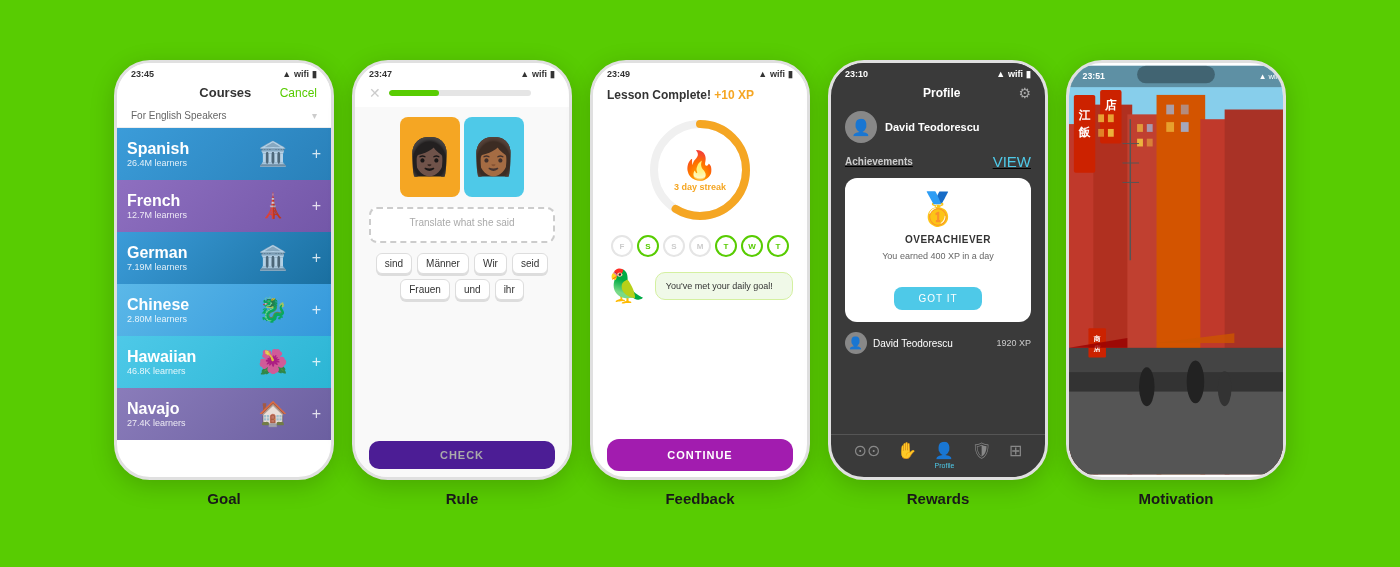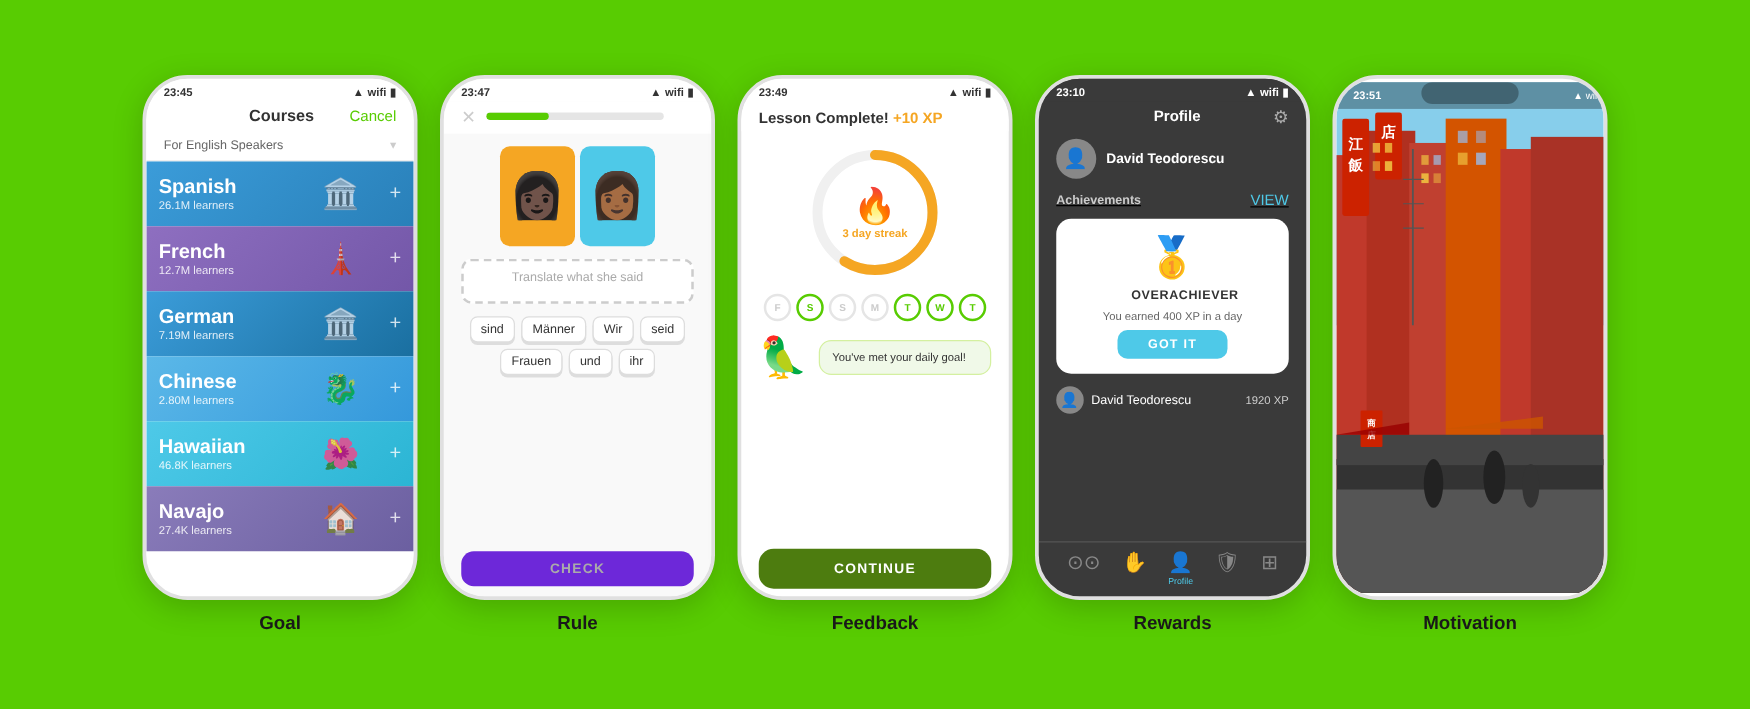--- a/index.html
+++ b/index.html
@@ -247,21 +247,21 @@
       box-shadow: 0 2px 0 #ddd;
     }
     .rule-footer {
       padding: 8px 14px;
       background: #f9f9f9;
       flex-shrink: 0;
     }
     .check-btn {
       width: 100%;
       padding: 8px;
-      background: #6d28d9;
+      background: #4c1d95;
       border: none;
       border-radius: 10px;
       font-size: 11px;
       font-weight: 700;
       color: #aaa;
       letter-spacing: 1px;
       text-transform: uppercase;
     }
     
     .phone-feedback {
@@ -349,21 +349,21 @@
       border-radius: 10px;
       padding: 8px 10px;
       font-size: 9px;
       color: #333;
       flex: 1;
       border: 1px solid #d4f0a0;
     }
     .continue-btn {
       width: 100%;
       padding: 10px;
-      background: #4d7c0f;
+      background: #a21caf;
       border: none;
       border-radius: 12px;
       font-size: 11px;
       font-weight: 700;
       color: #fff;
       letter-spacing: 1px;
       text-transform: uppercase;
       flex-shrink: 0;
       margin: 0 14px;
     }
@@ -422,21 +422,21 @@
       flex-shrink: 0;
       text-decoration: underline;
     }
     .achievements-label {
       color: #ccc;
       font-size: 10px;
       font-weight: 600;
     }
     .view-link {
       color: #4ec9e8;
-      font-size: 12px;
+      font-size: 15px;
     }
     .achievement-card {
       background: #fff;
       border-radius: 12px;
       margin: 6px 14px;
       padding: 12px;
       display: flex;
       flex-direction: column;
       align-items: center;
       gap: 6px;
@@ -457,23 +457,24 @@
       color: #666;
       text-align: center;
     }
     .got-it-btn {
       background: #4ec9e8;
       color: #fff;
       border: none;
       border-radius: 8px;
       padding: 6px 24px;
       font-size: 10px;
-      font-weight: 700;
+      font-weight: 400;
       letter-spacing: 1px;
       text-transform: uppercase;
+      margin-top: 20px;
     }
     .leaderboard-row {
       display: flex;
       justify-content: space-between;
       align-items: center;
       padding: 4px 14px;
       flex-shrink: 0;
     }
     .lb-name {
       color: #fff;
@@ -541,21 +542,21 @@
       </div>
       <div class="subtitle-row">
         <span class="subtitle">For English Speakers</span>
         <span class="subtitle-arrow">▾</span>
       </div>
       <div class="courses-list">
         <div class="course-item spanish">
           <div class="course-image">🏛️</div>
           <div class="course-text">
             <div class="course-name">Spanish</div>
-            <div class="course-learners">26.1M learners</div>
+            <div class="course-learners">26.4M learners</div>
           </div>
           <span class="course-plus">+</span>
         </div>
         <div class="course-item french">
           <div class="course-image">🗼</div>
           <div class="course-text">
             <div class="course-name">French</div>
             <div class="course-learners">12.7M learners</div>
           </div>
           <span class="course-plus">+</span>

